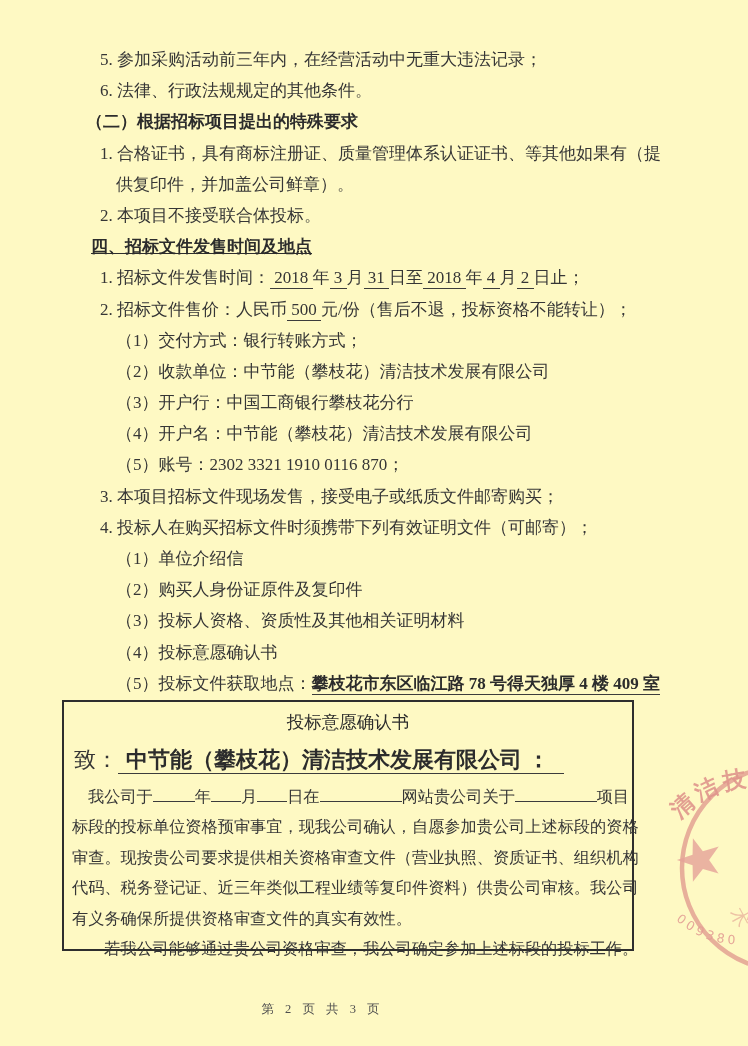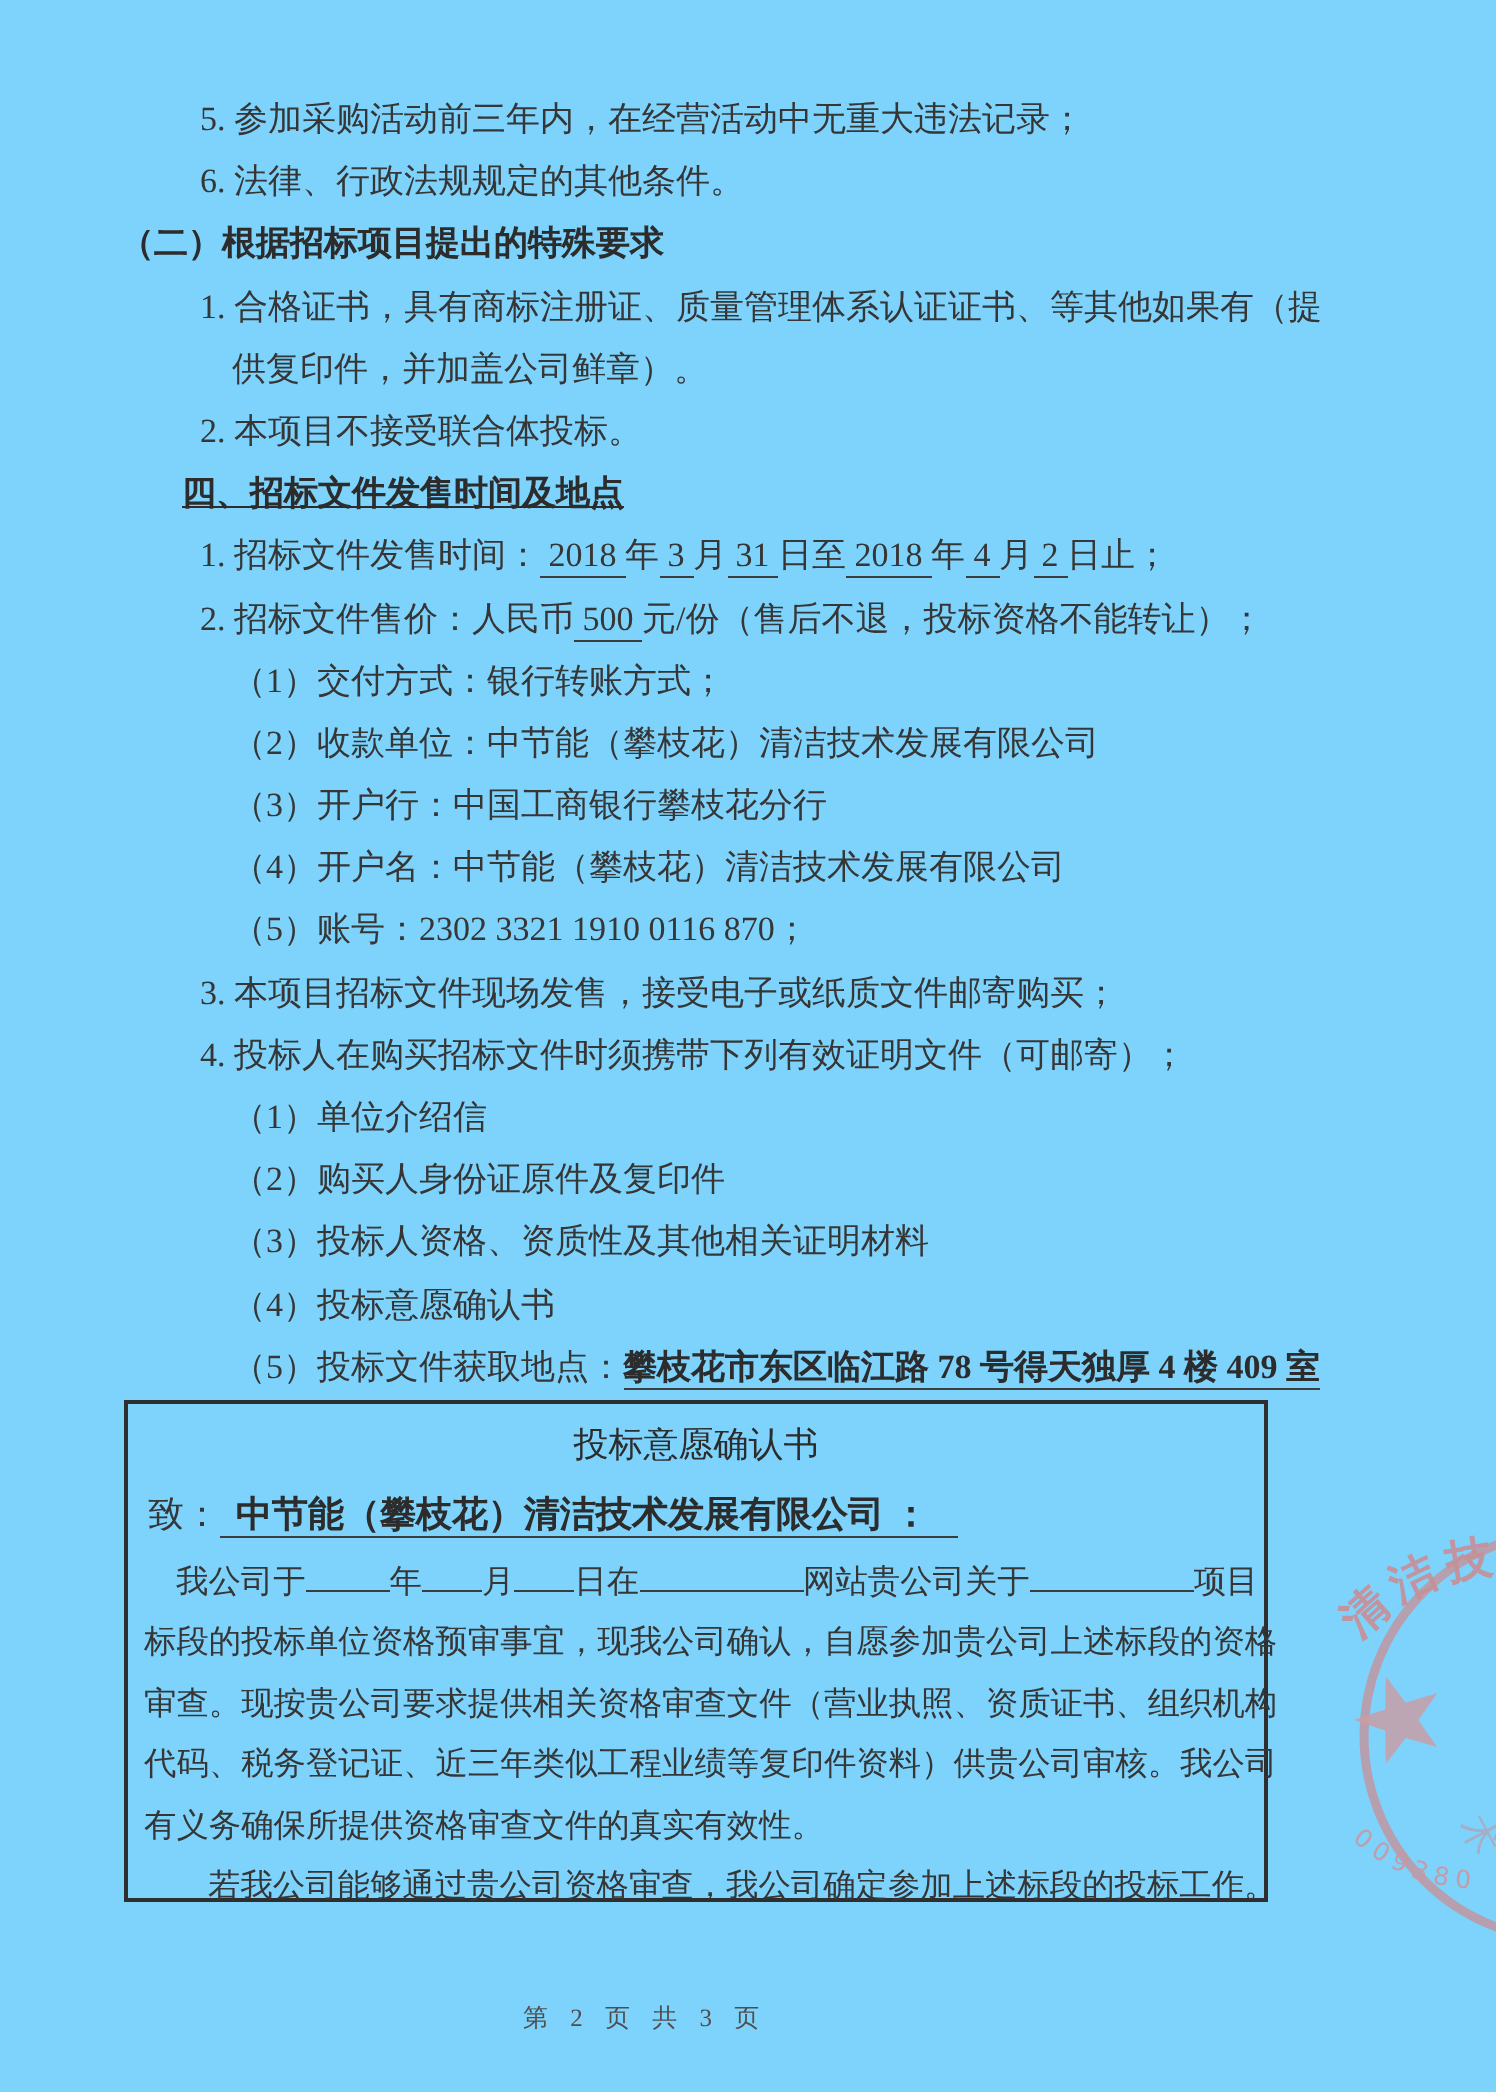--- a/index.html
+++ b/index.html
@@ -1,38 +1,38 @@
 <!DOCTYPE html>
 <html><head>
 <meta charset="utf-8">
 <style>
   html,body{margin:0;padding:0;background:#e9e9e9;}
   .page{
     position:relative;width:748px;height:1046px;margin:0 auto;
-    background:#7dd3fc;overflow:hidden;
+    background:#fef9c3;overflow:hidden;
     font-family:"Liberation Serif","DejaVu Serif",serif;
     color:#363636;
   }
   
   #doc-lines{position:absolute;top:44px;left:0;width:748px;}
   .line{height:31.2px;line-height:31.2px;font-size:17px;white-space:nowrap;}
   .i0{padding-left:91px;text-decoration:underline;}
-  .ih{padding-left:60px;}
+  .ih{padding-left:86px;}
   .i1{padding-left:100px;}
   .i2{padding-left:116px;}
   .b{font-weight:bold;color:#2c2c2c;}
   .u{border-bottom:1.3px solid #3c3c3c;padding-bottom:1px;}
   .blank{display:inline-block;border-bottom:1.3px solid #3c3c3c;height:1.05em;vertical-align:baseline;}
   
   .box{
     position:absolute;left:62px;top:700px;width:572px;height:251px;
     border:2px solid #2e2e2e;box-sizing:border-box;background:rgba(255,255,255,0);
   }
   .box-title{text-align:center;font-weight:normal;font-size:17.5px;margin-top:8px;color:#2c2c2c;}
-  .to-line{font-size:18px;margin:11px 0 0 10px;white-space:nowrap;}
+  .to-line{font-size:22px;margin:11px 0 0 10px;white-space:nowrap;}
   .to-value{font-weight:bold;border-bottom:1.3px solid #3c3c3c;padding:0 14px 1px 8px;color:#2c2c2c;}
   #box-lines{margin:7px 8px 0 8px;font-size:16.2px;}
   .bline{height:30.4px;line-height:30.4px;white-space:nowrap;}
   .bi1{padding-left:16px;font-family:Liberation Serif, serif;}
   .bi2{padding-left:32px;text-align:center;}
   
   .footer{
     position:absolute;left:0;top:1001px;width:645px;text-align:center;
     font-size:12.5px;letter-spacing:4px;color:#4e4e4e;
   }

